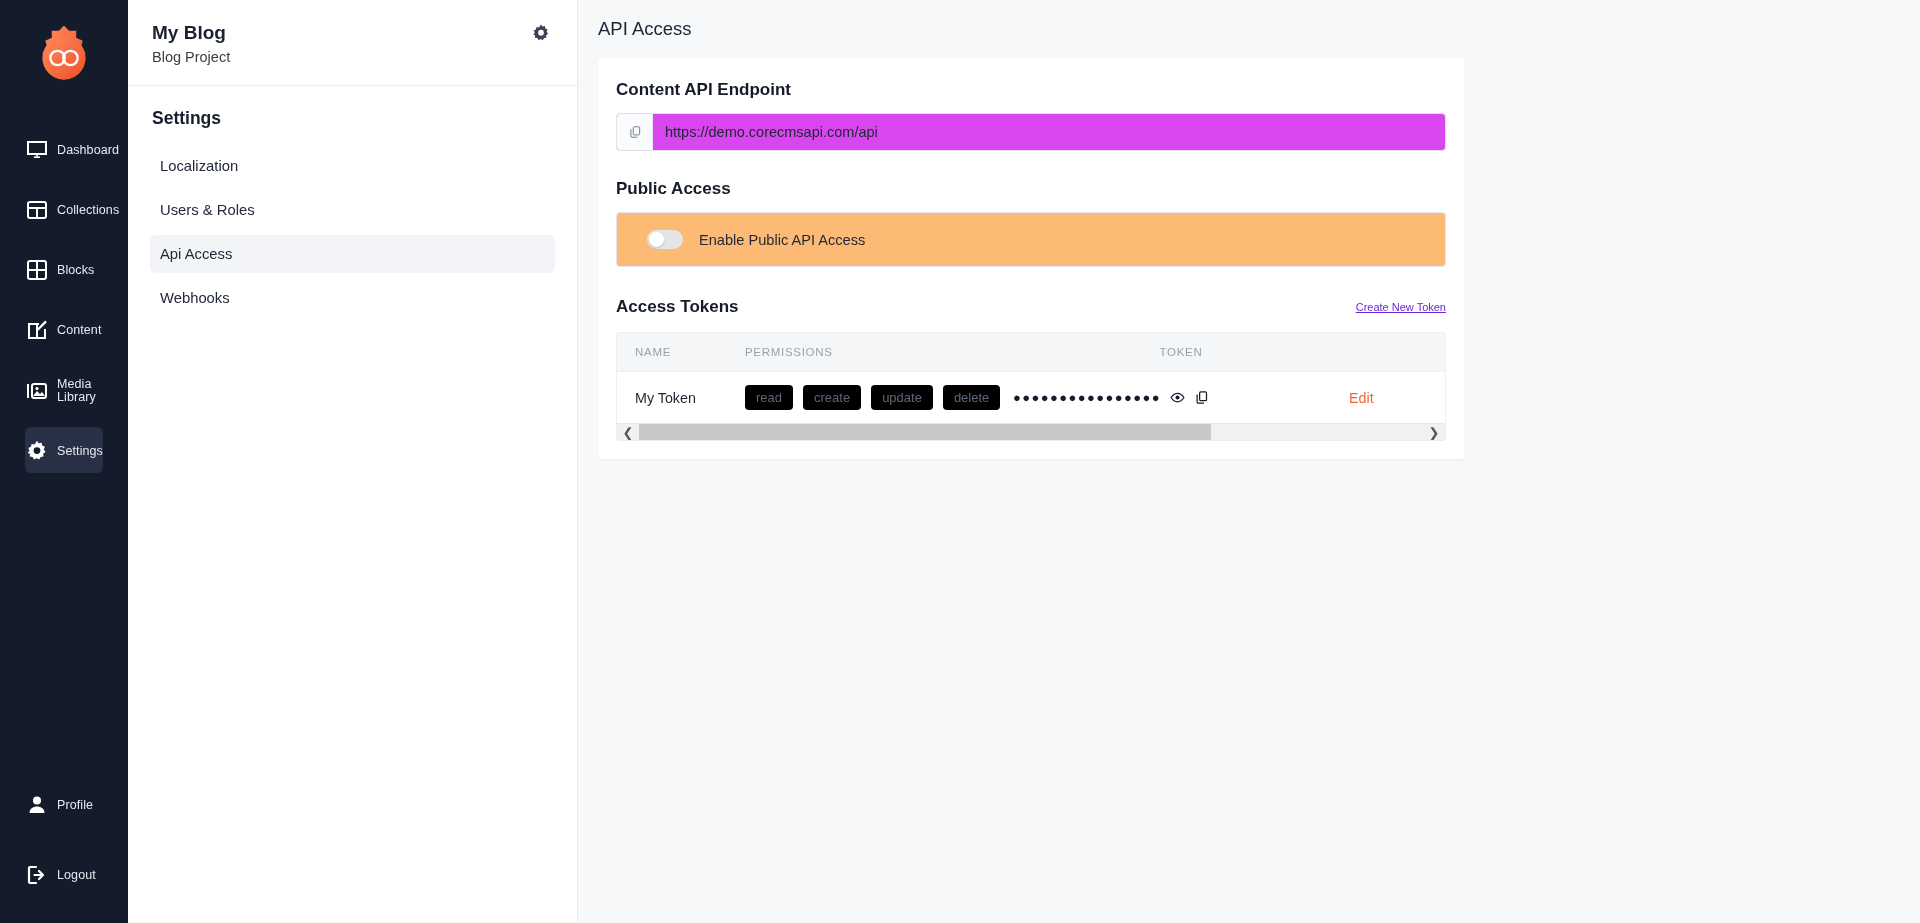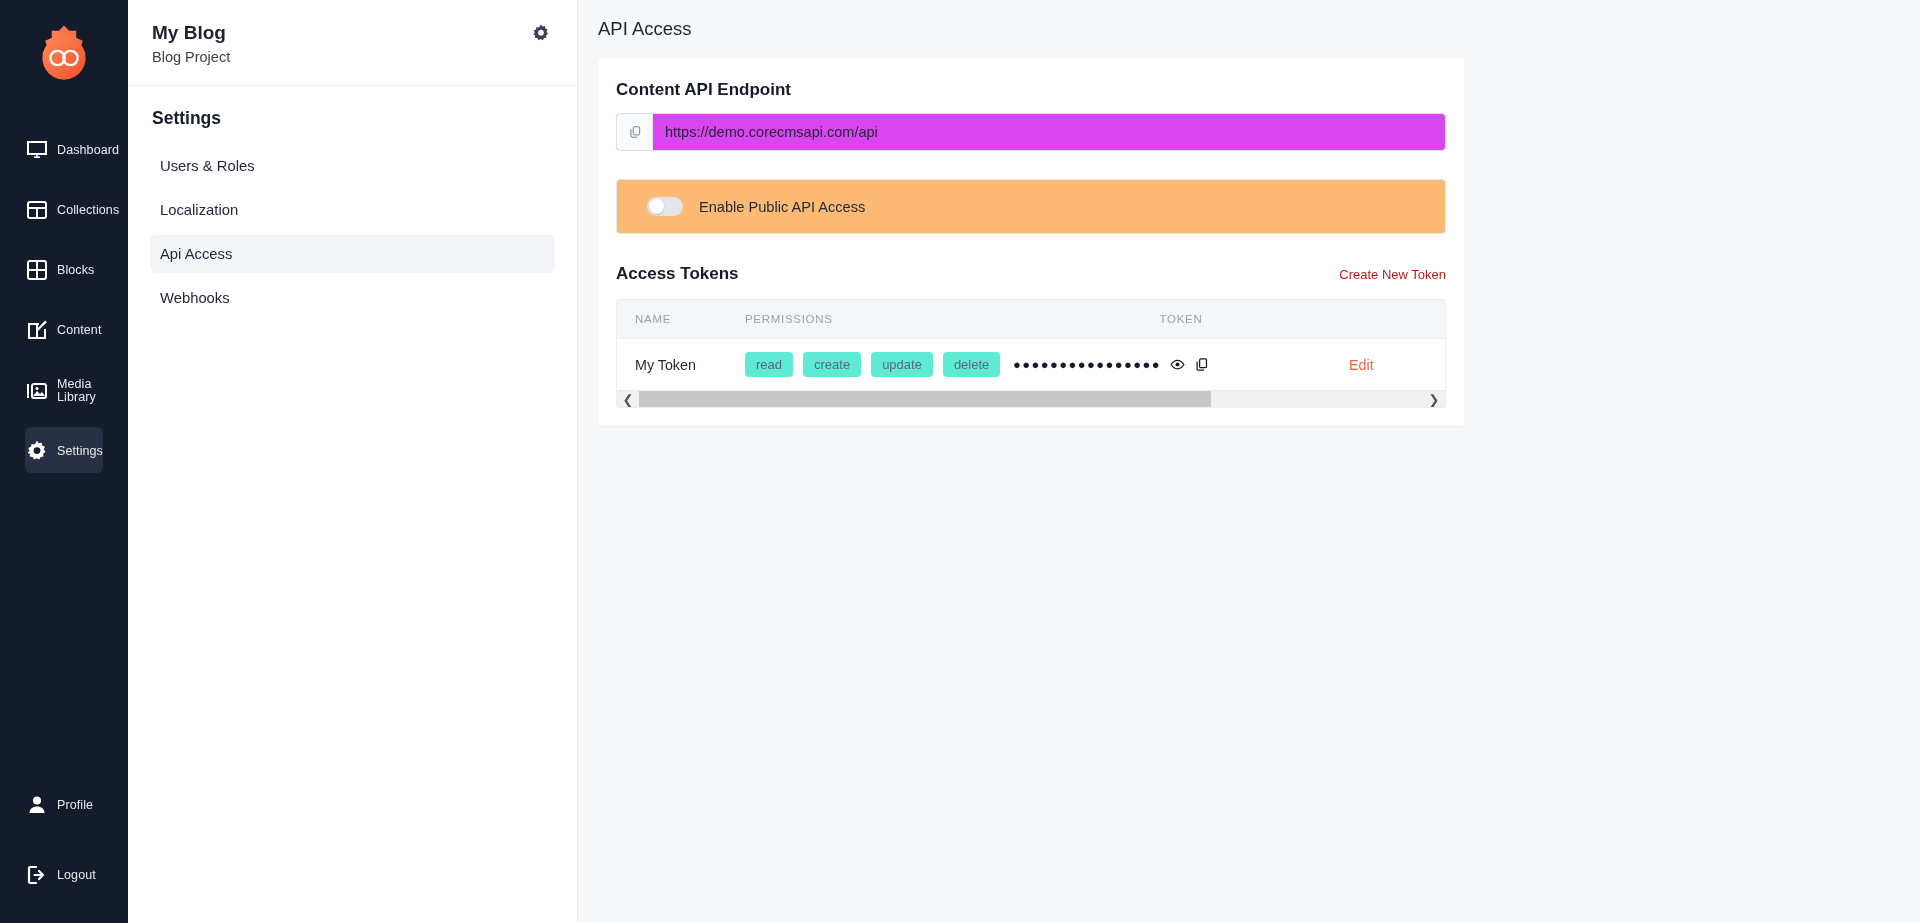--- a/index.html
+++ b/index.html
@@ -116,40 +116,40 @@
     background: #ffffff; box-shadow: 0 1px 2px rgba(0,0,0,.18);
   }
   .toggle-label { font-size: 14.6px; color: #232938; }
 
   
   .tokens-head {
     display: flex; align-items: center; justify-content: space-between;
     margin-bottom: 15px;
   }
   .tokens-title { font-size: 17px; font-weight: 700; color: #151b29; }
-  .create-link { font-size: 13px; color: #b91c1c; cursor: pointer; }
+  .create-link { font-size: 11px; color: #6d28d9; cursor: pointer; text-decoration: underline; }
 
   .table-wrap { border: 1px solid #eceef1; border-radius: 3px; overflow: hidden; }
   table { width: 100%; border-collapse: collapse; table-layout: fixed; }
   thead th {
     background: #f5f6f8; text-align: left;
     font-size: 11.5px; font-weight: 400; letter-spacing: .7px;
     color: #9aa1ad; text-transform: uppercase;
     padding: 13px 0 13px 0; border-bottom: 1px solid #eceef1;
   }
   th.c-name  { width: 128px; padding-left: 18px; }
   th.c-perm  { width: 268px; }
   th.c-token { width: auto; text-align: center; }
   th.c-act   { width: 96px; }
 
   tbody td { padding: 13px 0; font-size: 14.3px; color: #1f2534; vertical-align: middle; }
   td.c-name { padding-left: 18px; }
 
   .pill {
-    display: inline-block; background: #5eead4; color: #5d6679;
+    display: inline-block; background: #000000; color: #5d6679;
     font-size: 13px; padding: 5px 11px; border-radius: 4px; margin-right: 6px;
   }
   .token-cell { display: flex; align-items: center; gap: 9px; }
   .dots { letter-spacing: 1.4px; font-size: 13px; color: #141b2b; line-height: 1; }
   .ico-btn { cursor: pointer; display: inline-flex; }
   .ico-btn svg { width: 15px; height: 15px; display: block; }
   .edit-link { color: #f2653a; font-size: 14.3px; cursor: pointer; }
 
   .hscroll {
     display: flex; align-items: center; height: 17px;
@@ -280,22 +280,22 @@
         <svg viewBox="0 0 24 24">
             <path d="M12 1.8l1.7 2.4 2.9-.5.6 2.9 2.7 1.2-1.2 2.7 1.8 2.3-2.3 1.9.3 2.9-2.9.4-1.4 2.6-2.6-1.3-2.6 1.3-1.4-2.6-2.9-.4.3-2.9L2.7 14l1.8-2.3L3.3 9l2.7-1.2.6-2.9 2.9.5z"></path>
             <circle cx="12" cy="11.6" r="3.4" fill="#ffffff"></circle>
           </svg>
       </span>
     </div>
 
     <div class="side-body">
       <div class="side-section-title">Settings</div>
       <div class="side-nav">
+        <a class="side-nav-item">Localization</a>
         <a class="side-nav-item">Users &amp; Roles</a>
-        <a class="side-nav-item">Localization</a>
         <a class="side-nav-item active">Api Access</a>
         <a class="side-nav-item">Webhooks</a>
       </div>
     </div>
   </aside>
 
   <main class="main">
     <h1 class="page-title">API Access</h1>
 
     <section class="card">
@@ -305,20 +305,21 @@
         <div class="endpoint">
           <span class="endpoint-copy">
             <svg viewBox="0 0 24 24">
                 <rect x="9" y="3" width="11" height="14" rx="2"></rect>
                 <path d="M5 7v12a2 2 0 002 2h9"></path>
               </svg>
           </span>
           <span class="endpoint-value">https://demo.corecmsapi.com/api</span>
         </div>
 
+        <h2 class="block-title">Public Access</h2>
         <div class="toggle-box">
           <span class="switch">
             <span class="knob"></span>
           </span>
           <span class="toggle-label">Enable Public API Access</span>
         </div>
 
         <div class="tokens-head">
           <h2 class="tokens-title">Access Tokens</h2>
           <a class="create-link">Create New Token</a>

